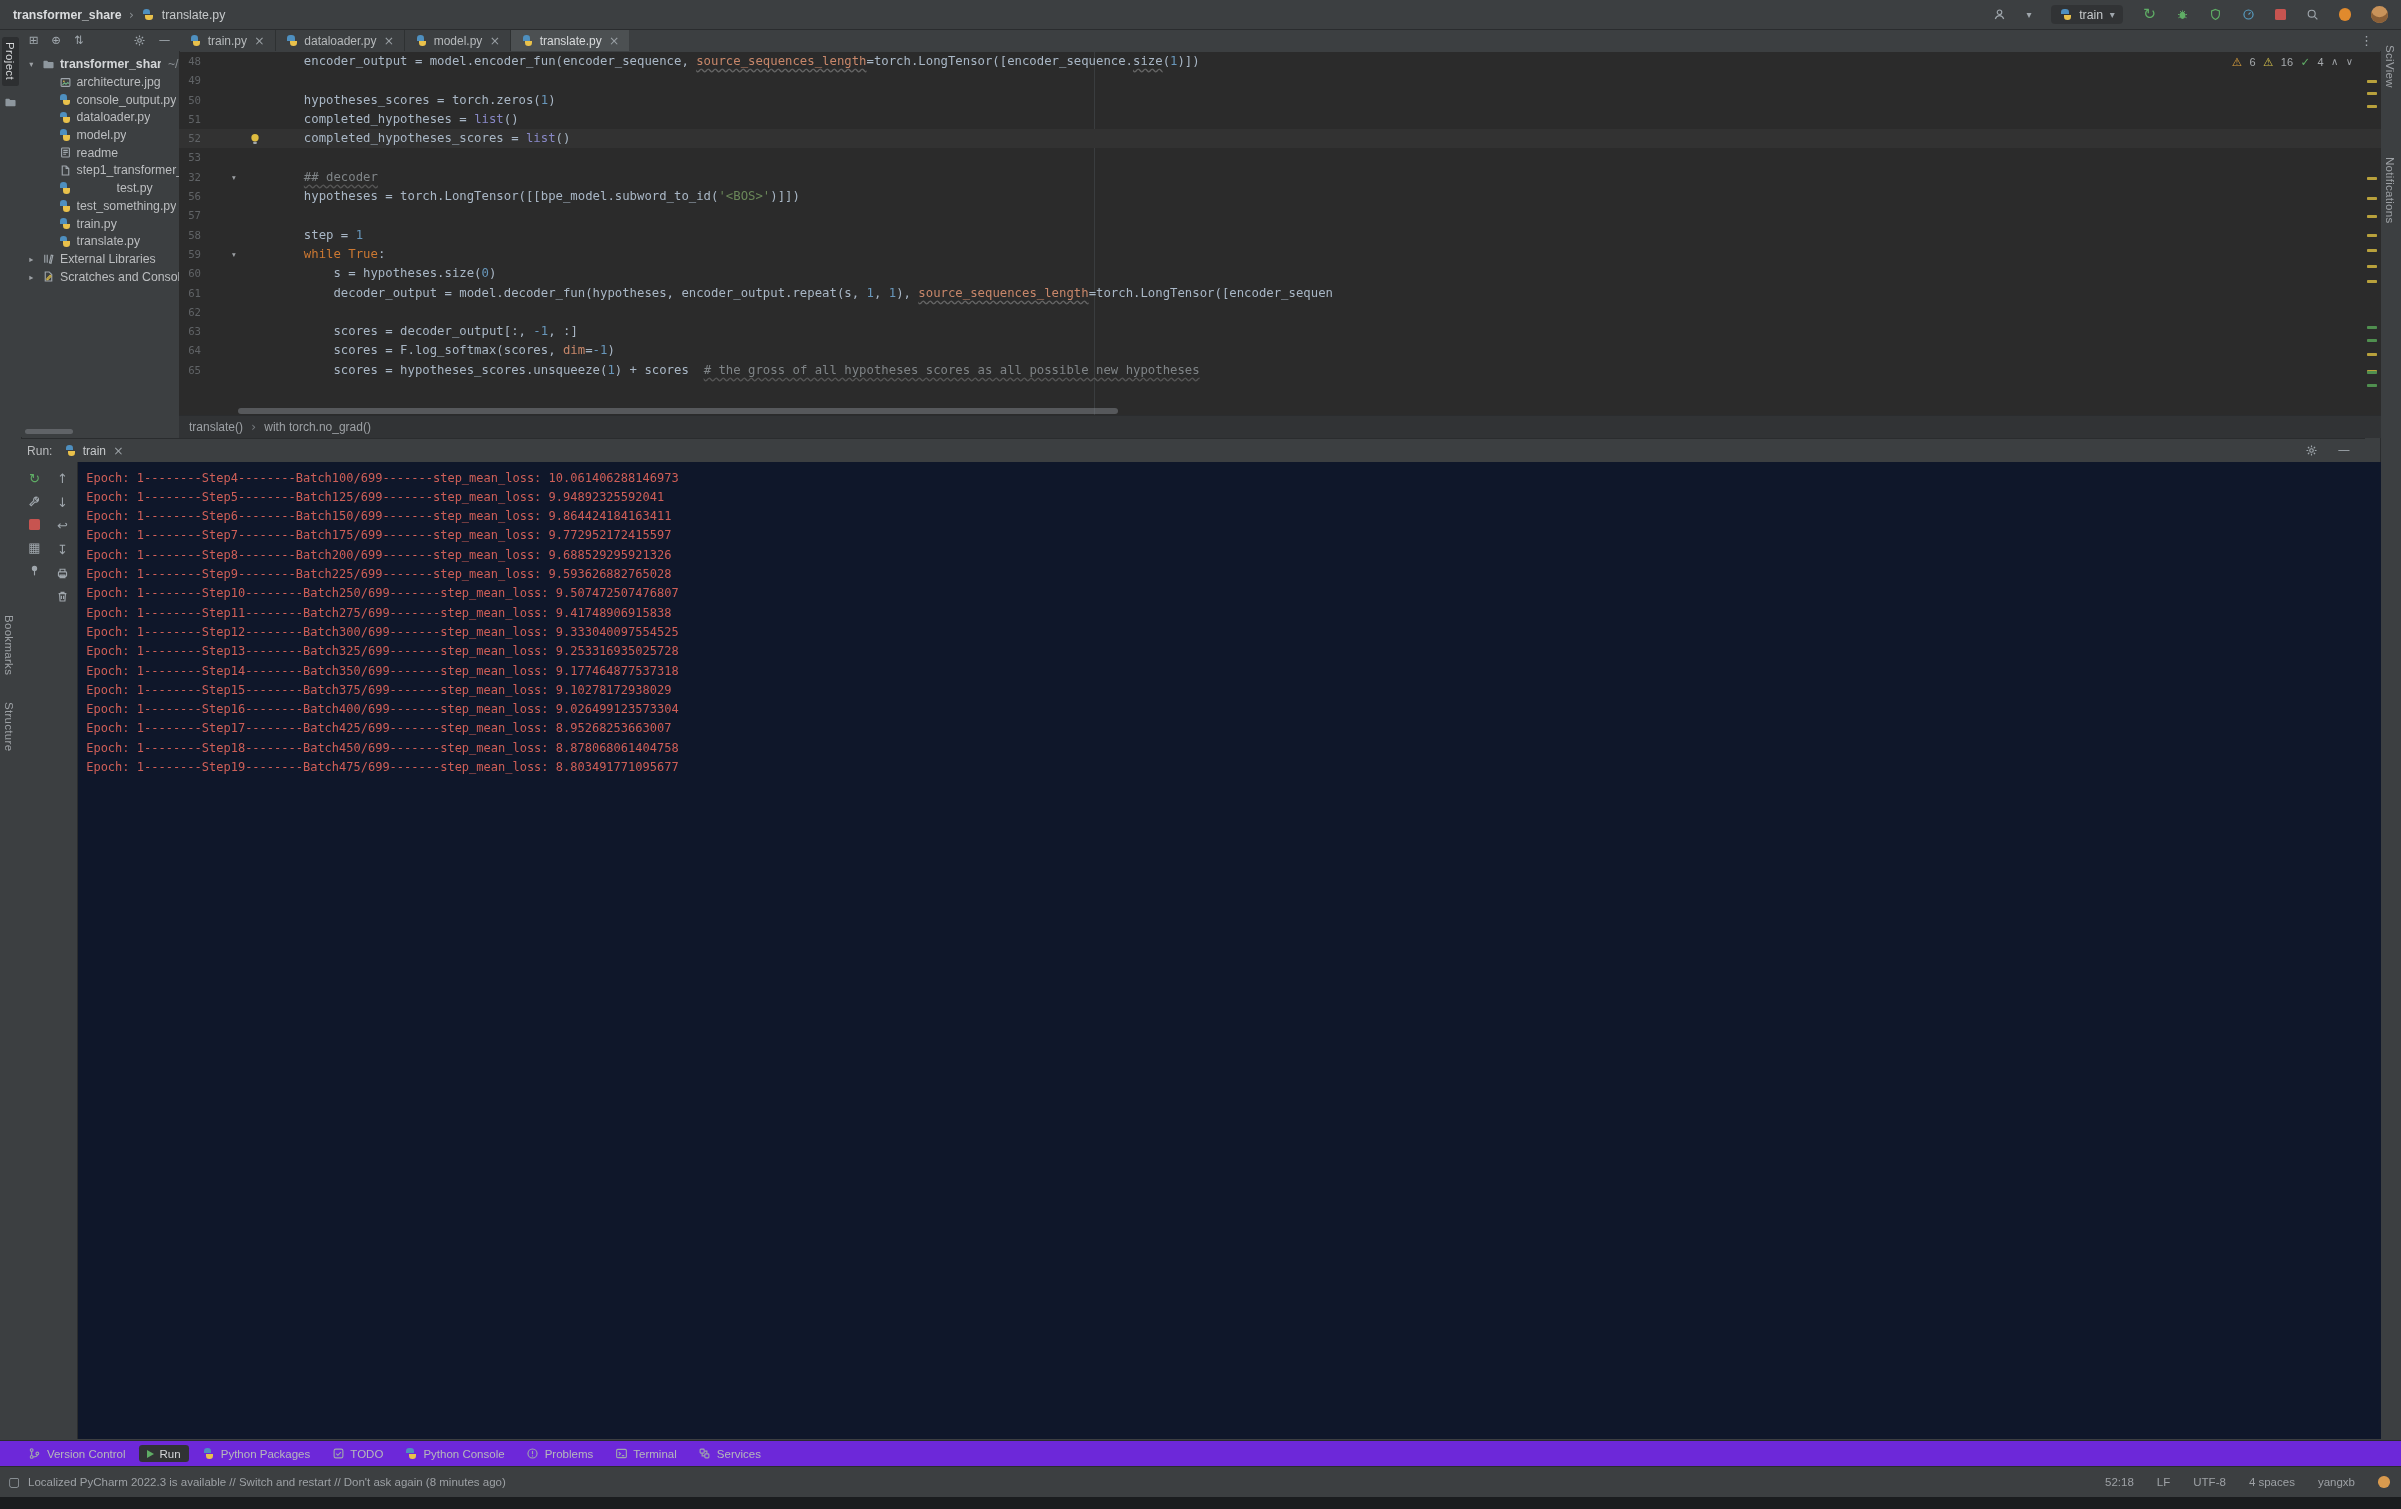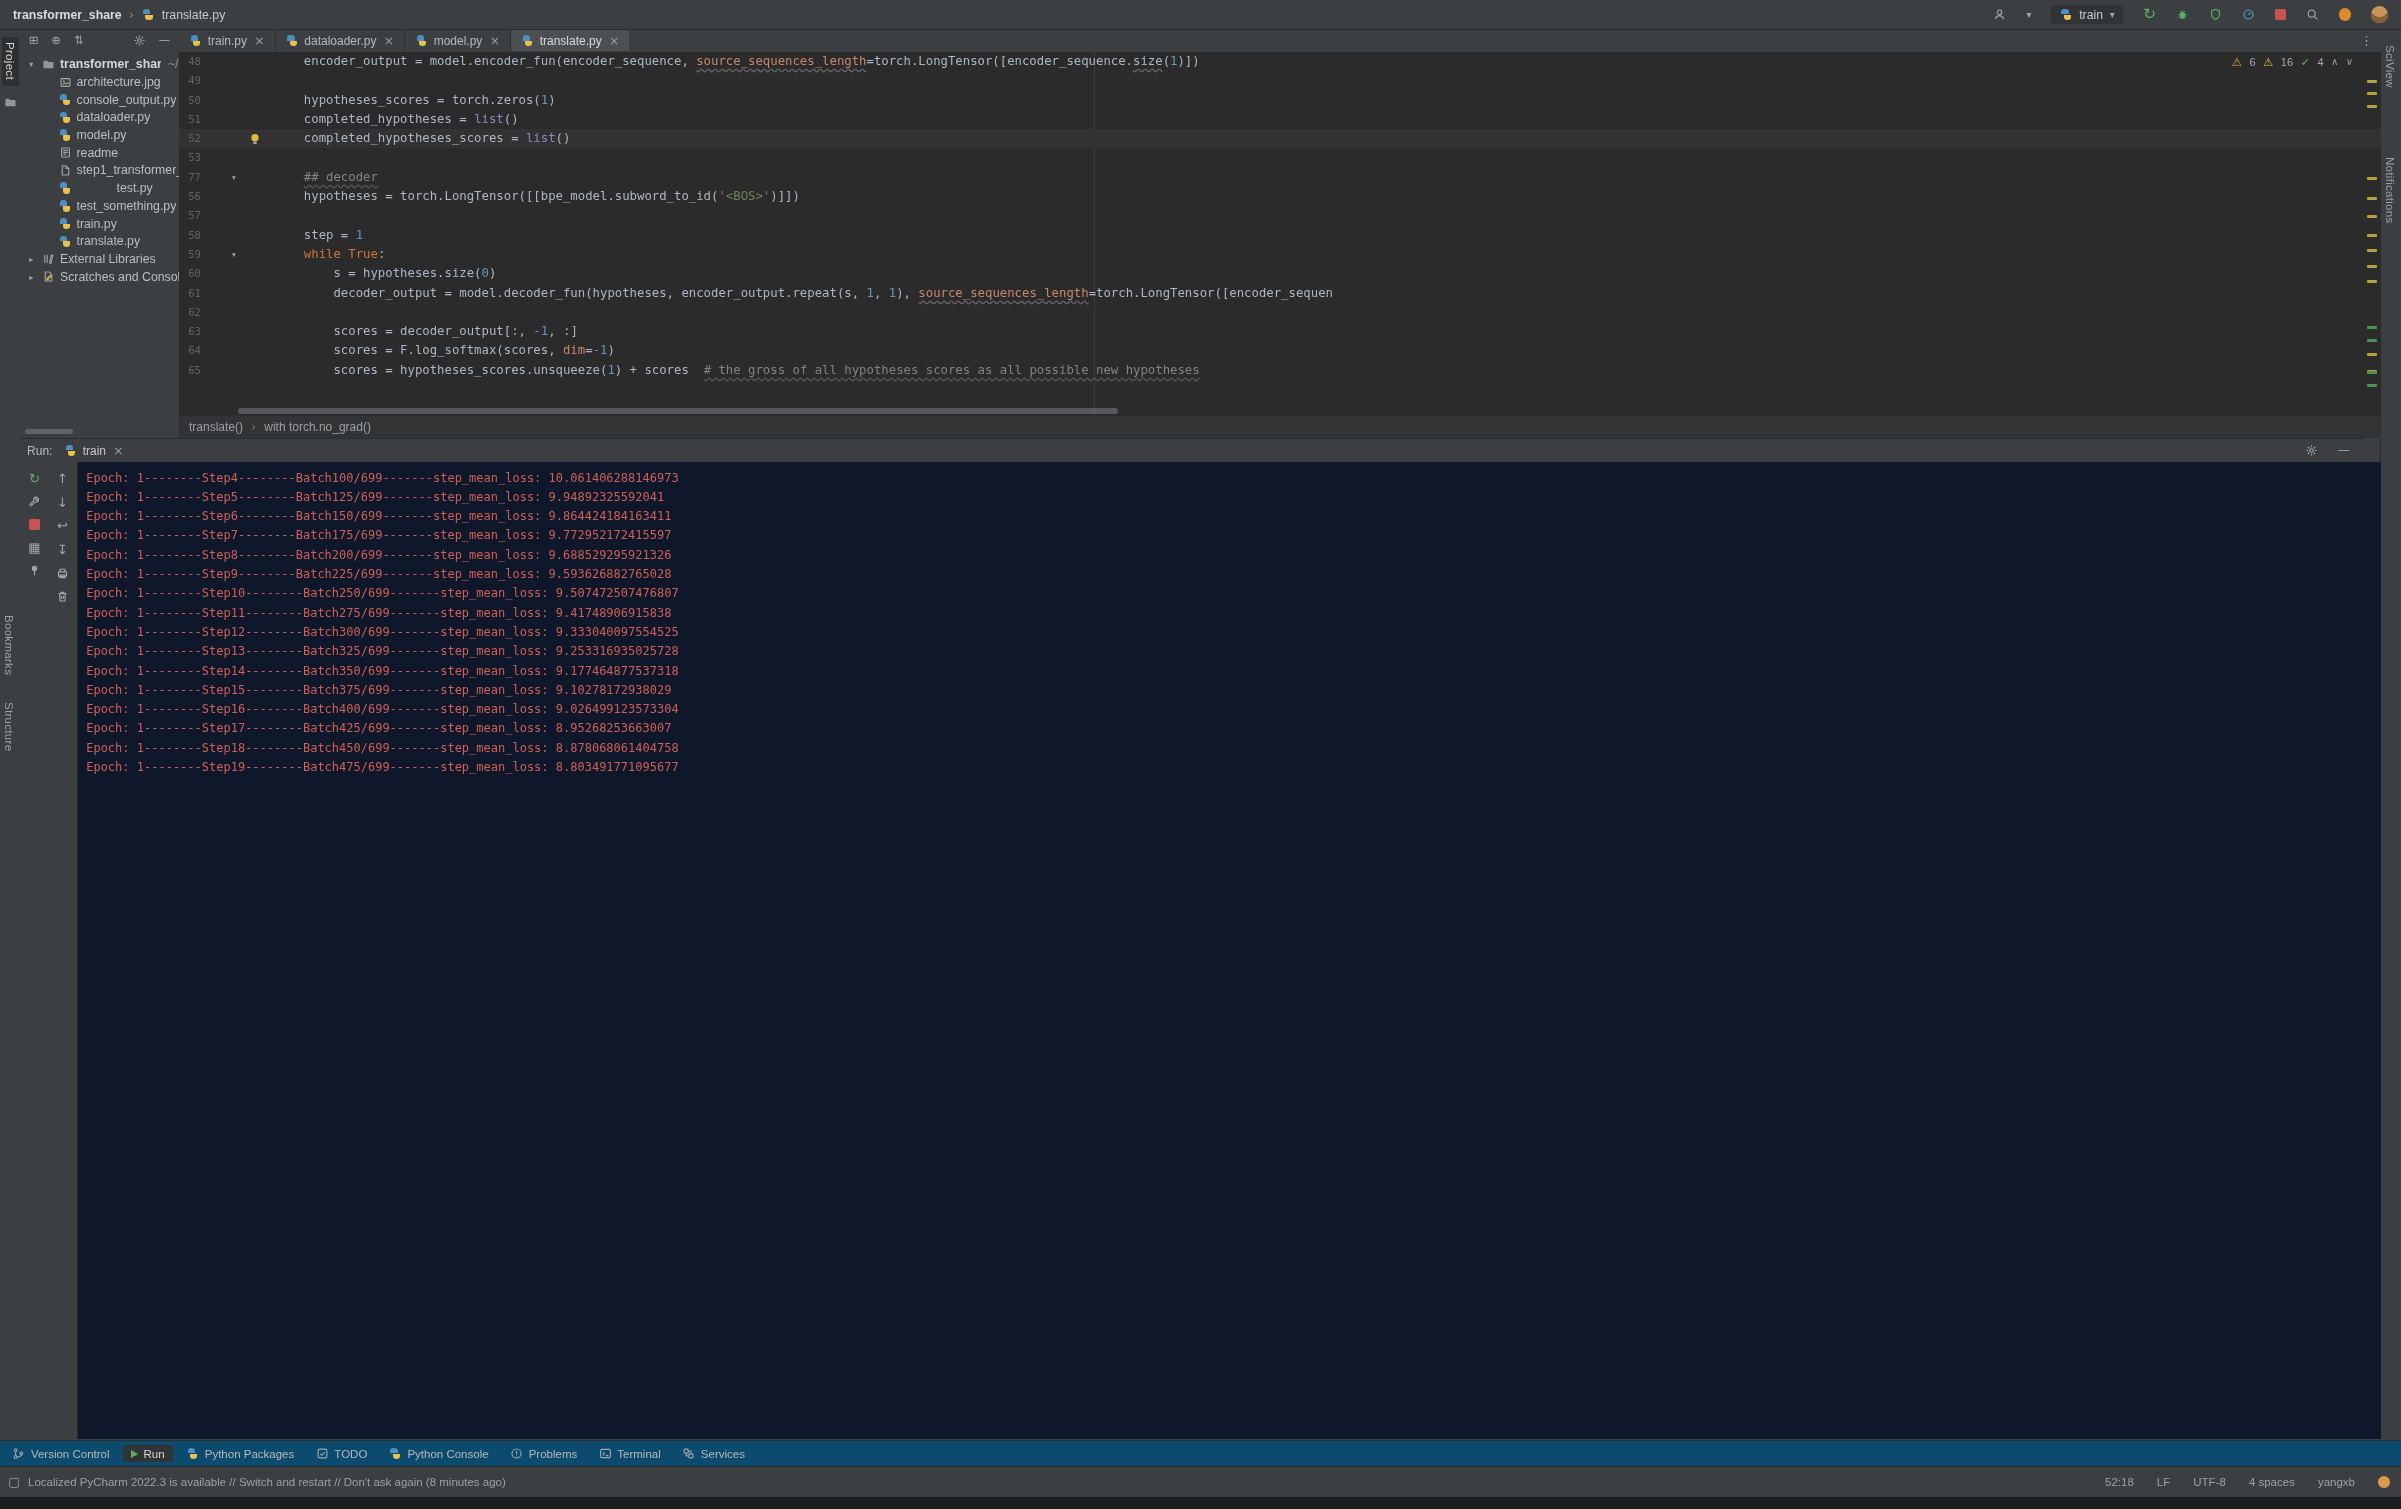--- a/index.html
+++ b/index.html
@@ -112,22 +112,22 @@
   .rh-right{position:absolute;right:15px;display:flex;align-items:center;gap:20px;}
   #run-toolbar{position:absolute;left:20.5px;top:462px;width:57px;bottom:71px;background:#3c3f41;
                border-right:0.8px solid #2a2c2e;display:flex;box-sizing:border-box;}
   .rt-col{display:flex;flex-direction:column;align-items:center;gap:10.7px;width:29px;padding-top:10px;}
   .rt-col .glyph-ic{font-size:13px;}
   #console{position:absolute;left:78px;top:462px;right:20px;bottom:71px;background:#0f172a;
            overflow:hidden;padding:6.6px 0 0 8.2px;font-family:"DejaVu Sans Mono",monospace;
            font-size:12px;line-height:19.3px;color:#cf5f58;white-space:pre;}
 
   
-  #bottom-toolbar{position:absolute;left:0;right:0;bottom:44px;height:26px;background:#0c4a6e;
-                  border-top:0.8px solid #2a2c2e;display:flex;align-items:center;padding-left:4px;
+  #bottom-toolbar{position:absolute;left:0;right:0;bottom:44px;height:26px;background:#6d28d9;
+                  border-top:0.8px solid #2a2c2e;display:flex;align-items:center;padding-left:20px;
                   box-sizing:border-box;font-size:11.5px;color:#b6b9bb;}
   .tool{display:flex;align-items:center;gap:5.7px;padding:2.5px 8.2px;margin-right:5px;border-radius:3.3px;}
   .tool.active{background:#313335;color:#d4d6d8;}
   .play-tri{width:0;height:0;border-left:7.4px solid #5fad65;border-top:4.5px solid transparent;
             border-bottom:4.5px solid transparent;display:inline-block;}
   #status-bar{position:absolute;left:0;right:0;bottom:13px;height:31px;background:#3c3f41;
               border-top:0.8px solid #2a2c2e;display:flex;align-items:center;justify-content:space-between;
               padding:0 11.5px 0 8.2px;box-sizing:border-box;font-size:11.5px;color:#9da1a5;}
   .sb-left{display:flex;align-items:center;gap:8.2px;}
   .sb-right{display:flex;align-items:center;gap:23px;}
@@ -379,21 +379,21 @@
     <div id="code-lines">
         <div class="code-line"><span class="gutter-num">48</span><span class="tk-p">            encoder_output = model.encoder_fun(encoder_sequence, </span><span class="tk-a tk-u">source_sequences_length</span><span class="tk-p">=torch.LongTensor([encoder_sequence.</span><span class="tk-p tk-u">size</span><span class="tk-p">(</span><span class="tk-n">1</span><span class="tk-p">)])</span></div>
         <div class="code-line"><span class="gutter-num">49</span></div>
         <div class="code-line"><span class="gutter-num">50</span><span class="tk-p">            hypotheses_scores = torch.zeros(</span><span class="tk-n">1</span><span class="tk-p">)</span></div>
         <div class="code-line"><span class="gutter-num">51</span><span class="tk-p">            completed_hypotheses = </span><span class="tk-b">list</span><span class="tk-p">()</span></div>
         <div class="code-line current"><span class="gutter-num">52</span><span class="bulb-wrap svg-ic"><svg viewBox="0 0 16 16" width="14" height="14">
               <circle cx="8" cy="6.6" r="4.2" fill="#dfbc3f"></circle>
               <rect x="6" y="11" width="4" height="2.6" rx="0.8" fill="#9fa6ac"></rect>
             </svg></span><span class="tk-p">            completed_hypotheses_scores = </span><span class="tk-b">list</span><span class="tk-p">()</span></div>
         <div class="code-line"><span class="gutter-num">53</span></div>
-        <div class="code-line"><span class="gutter-num">77</span><span class="fold">▾</span><span class="tk-p">            </span><span class="tk-c">## decoder</span></div>
+        <div class="code-line"><span class="gutter-num">32</span><span class="fold">▾</span><span class="tk-p">            </span><span class="tk-c">## decoder</span></div>
         <div class="code-line"><span class="gutter-num">56</span><span class="tk-p">            hypotheses = torch.LongTensor([[bpe_model.subword_to_id(</span><span class="tk-s">'&lt;BOS&gt;'</span><span class="tk-p">)]])</span></div>
         <div class="code-line"><span class="gutter-num">57</span></div>
         <div class="code-line"><span class="gutter-num">58</span><span class="tk-p">            step = </span><span class="tk-n">1</span></div>
         <div class="code-line"><span class="gutter-num">59</span><span class="fold">▾</span><span class="tk-p">            </span><span class="tk-k">while</span><span class="tk-p"> </span><span class="tk-k">True</span><span class="tk-p">:</span></div>
         <div class="code-line"><span class="gutter-num">60</span><span class="tk-p">                s = hypotheses.size(</span><span class="tk-n">0</span><span class="tk-p">)</span></div>
         <div class="code-line"><span class="gutter-num">61</span><span class="tk-p">                decoder_output = model.decoder_fun(hypotheses, encoder_output.repeat(s, </span><span class="tk-n">1</span><span class="tk-p">, </span><span class="tk-n">1</span><span class="tk-p">), </span><span class="tk-a tk-u">source_sequences_length</span><span class="tk-p">=torch.LongTensor([encoder_sequen</span></div>
         <div class="code-line"><span class="gutter-num">62</span></div>
         <div class="code-line"><span class="gutter-num">63</span><span class="tk-p">                scores = decoder_output[:, </span><span class="tk-n">-1</span><span class="tk-p">, :]</span></div>
         <div class="code-line"><span class="gutter-num">64</span><span class="tk-p">                scores = F.log_softmax(scores, </span><span class="tk-a">dim</span><span class="tk-p">=</span><span class="tk-n">-1</span><span class="tk-p">)</span></div>
         <div class="code-line"><span class="gutter-num">65</span><span class="tk-p">                scores = hypotheses_scores.unsqueeze(</span><span class="tk-n">1</span><span class="tk-p">) + scores  </span><span class="tk-c"># the gross of all hypotheses scores as all possible new hypotheses</span></div>

